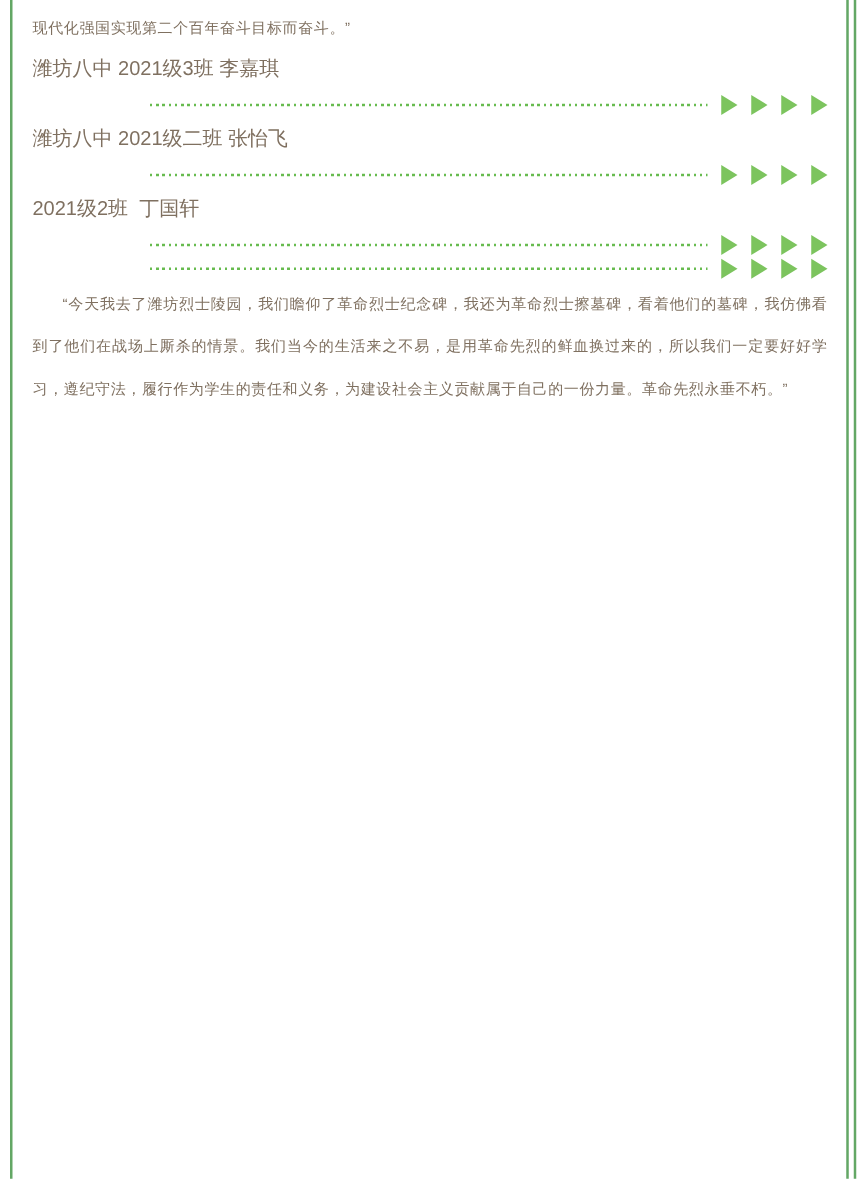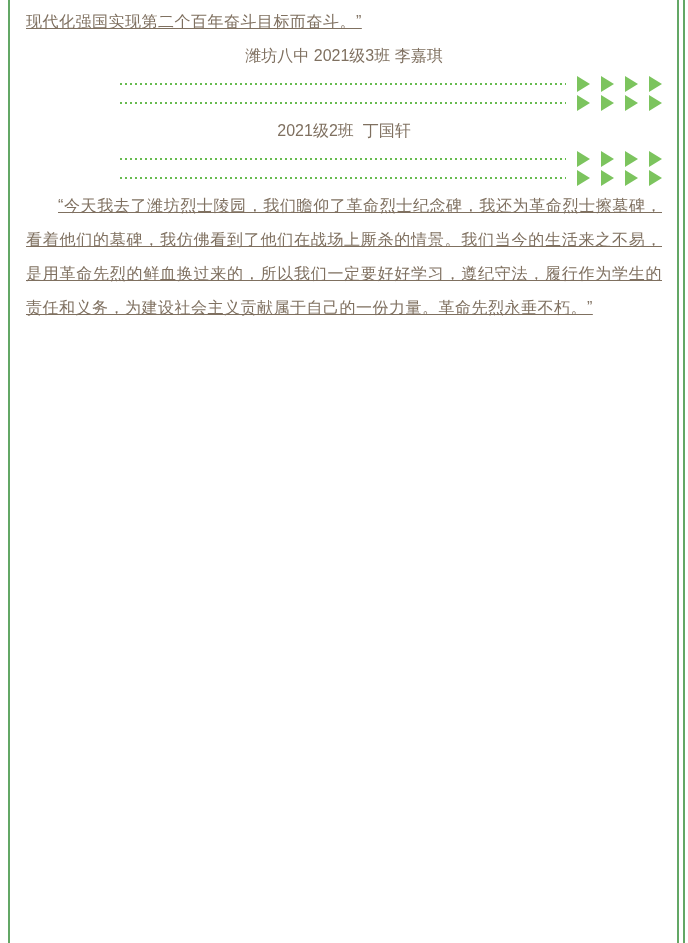--- a/index.html
+++ b/index.html
@@ -27,36 +27,35 @@
   .frame-right-outer { right: 3px; }
 
   main {
     position: absolute;
     left: 26px;
     right: 26px;
     top: 5px;
   }
   .para {
     margin: 0;
-    font-size: 16px;
+    font-size: 12px;
     line-height: 34px;
     letter-spacing: 0.5px;
     color: var(--text-color, #7f7060);
     text-align: justify;
     text-indent: 2em;
-    text-decoration: underline;
   }
   .para.no-indent { text-indent: 0; }
 
   .attr {
     margin: 0;
     font-size: 16px;
     line-height: 34px;
     color: var(--text-color, #7f7060);
-    text-align: center;
+    text-align: left;
     white-space: pre-wrap;
   }
 
   .divider {
     display: flex;
     align-items: center;
     height: 16px;
     margin: 3px 0;
     gap: 11px;
   }
@@ -90,20 +89,21 @@
 <main>
     <p class="para no-indent">现代化强国实现第二个百年奋斗目标而奋斗。”</p>
     <p class="attr">潍坊八中 2021级3班 李嘉琪</p>
     <div class="divider">
       <span class="dots"></span>
       <span class="tri"></span>
       <span class="tri"></span>
       <span class="tri"></span>
       <span class="tri"></span>
     </div>
+    <p class="attr">潍坊八中 2021级二班 张怡飞</p>
     <div class="divider">
       <span class="dots"></span>
       <span class="tri"></span>
       <span class="tri"></span>
       <span class="tri"></span>
       <span class="tri"></span>
     </div>
     <p class="attr">2021级2班  丁国轩</p>
     <div class="divider">
       <span class="dots"></span>

